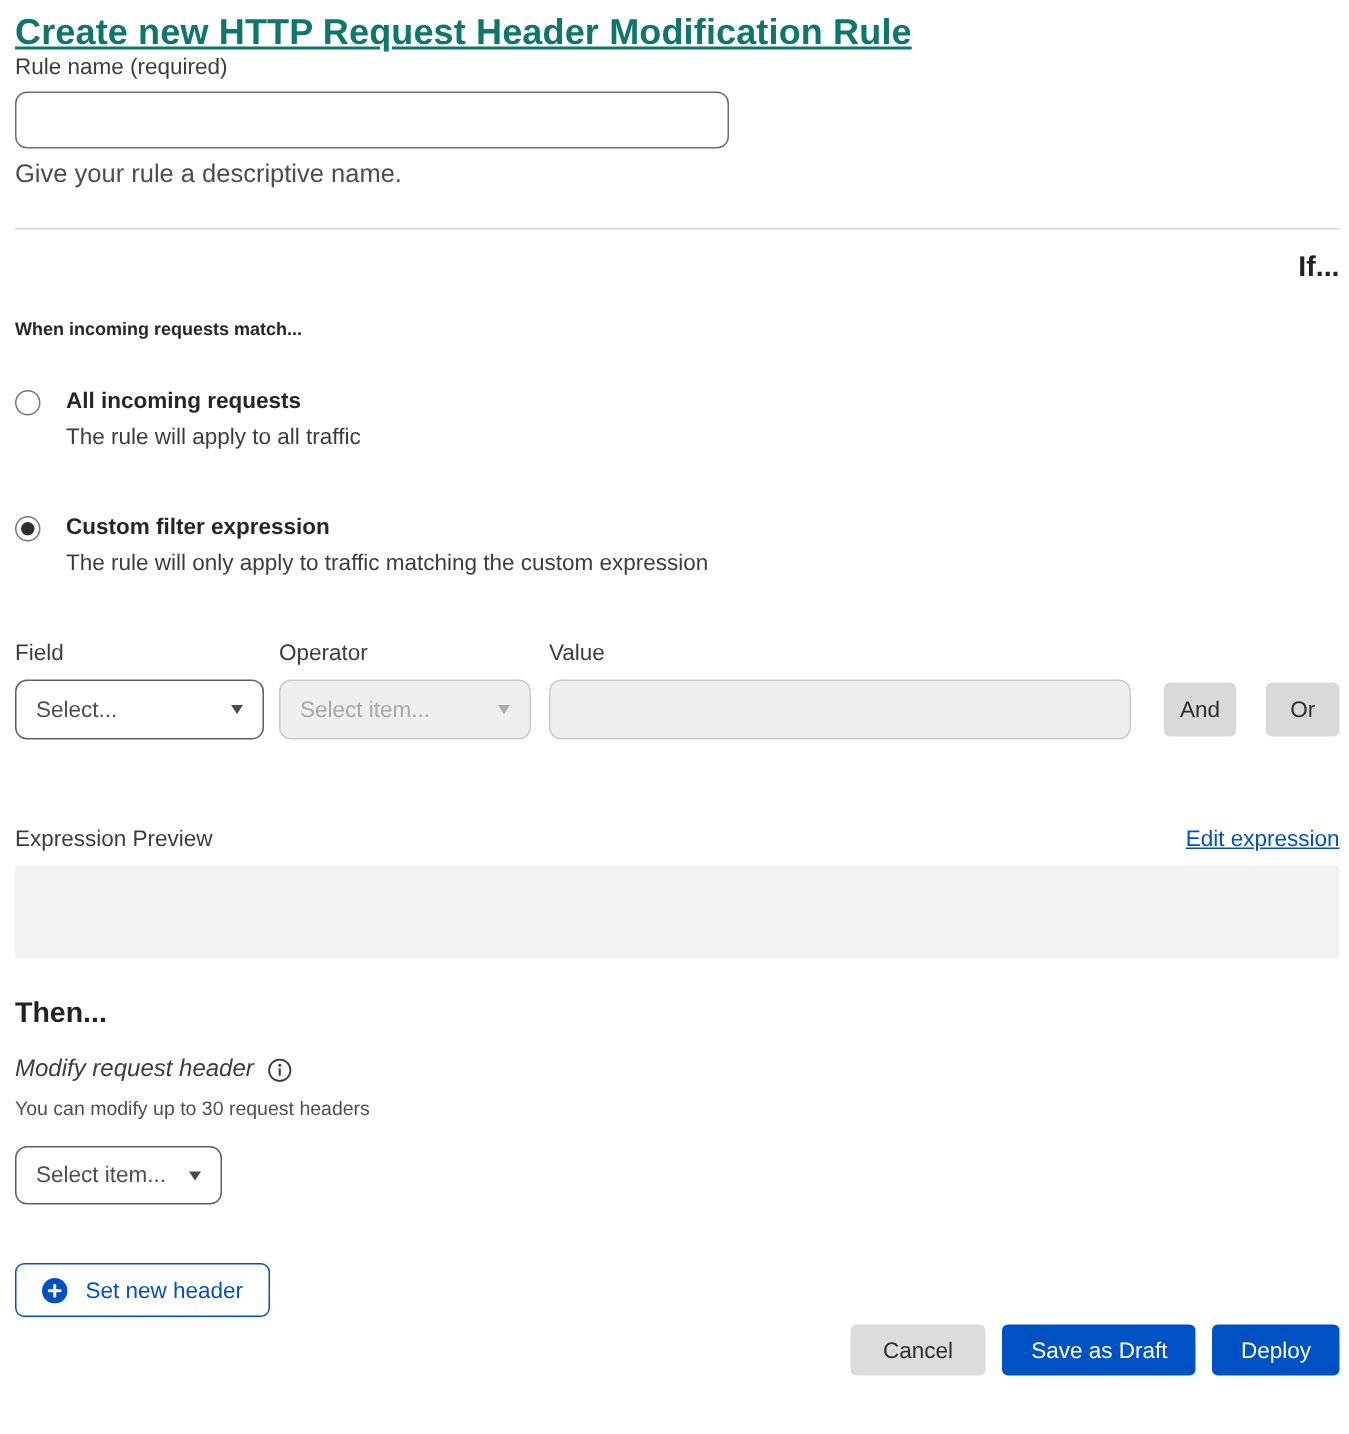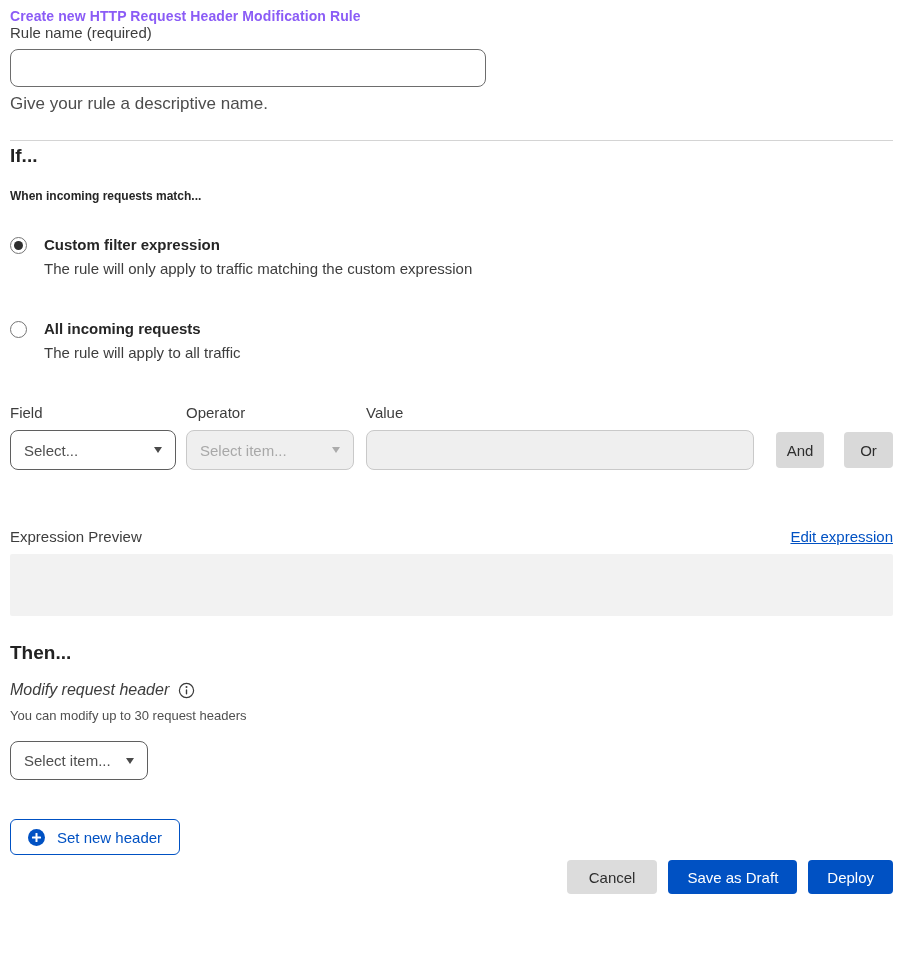--- a/index.html
+++ b/index.html
@@ -4,37 +4,37 @@
 <style>
   * { margin: 0; padding: 0; box-sizing: border-box; }
   html, body { width: 899px; height: 956px; background: #fff; }
   body {
     font-family: "Liberation Sans", "DejaVu Sans", sans-serif;
     color: #262626;
     overflow: hidden;
   }
   .page { padding: 8px 6px 0 10px; width: 899px; }
 
-  .page-title { font-size: 14px; font-weight: 700; color: #8b5cf6; letter-spacing: .1px; }
+  .page-title { font-size: 24px; font-weight: 700; color: #0f766e; letter-spacing: .1px; text-decoration: underline; }
 
   .field-label { font-size: 15px; color: #3d3d3d; }
   .rule-name-label { margin-top: 27px; }
 
   .text-input {
     margin-top: 7px; width: 476px; height: 38px;
     border: 1.5px solid #6d6d6d; border-radius: 8px;
     font-size: 15px; padding: 0 12px; color: #262626; background: #fff;
     font-family: inherit; display: block; outline: none;
   }
   .helper { margin-top: 7px; font-size: 17px; color: #4d4d4d; }
 
   hr.divider { border: none; border-top: 1px solid #d4d4d4; margin-top: 26px; }
 
   .if-heading, .then-heading { font-size: 19px; font-weight: 700; color: #222; }
-  .if-heading { margin-top: 4px; }
+  .if-heading { margin-top: 15px; text-align: right; }
   .match-subheading { margin-top: 22px; font-size: 12px; font-weight: 700; color: #262626; }
 
   .radio-row { display: flex; margin-top: 33px; cursor: pointer; }
   .radio-row + .radio-row { margin-top: 43px; }
   .radio-circle {
     flex: 0 0 auto; width: 17px; height: 17px; margin-top: 1px;
     border: 1px solid #757575; border-radius: 50%; background: #fff; position: relative;
   }
   .radio-circle.selected::after {
     content: ""; position: absolute; inset: 3px; border-radius: 50%; background: #2e2e2e;
@@ -113,32 +113,32 @@
     <input type="text" class="text-input" value="" style="">
     <div class="helper">Give your rule a descriptive name.</div>
   </div>
 
   <hr class="divider">
 
   <h2 class="if-heading">If...</h2>
   <h3 class="match-subheading">When incoming requests match...</h3>
 
   <div class="radio-row">
+    <span class="radio-circle"></span>
+    <div class="radio-texts">
+      <div class="radio-label">All incoming requests</div>
+      <div class="radio-desc">The rule will apply to all traffic</div>
+    </div>
+  </div>
+
+  <div class="radio-row">
     <span class="radio-circle selected"></span>
     <div class="radio-texts">
       <div class="radio-label">Custom filter expression</div>
       <div class="radio-desc">The rule will only apply to traffic matching the custom expression</div>
-    </div>
-  </div>
-
-  <div class="radio-row">
-    <span class="radio-circle"></span>
-    <div class="radio-texts">
-      <div class="radio-label">All incoming requests</div>
-      <div class="radio-desc">The rule will apply to all traffic</div>
     </div>
   </div>
 
   <div class="builder-row">
     <div class="builder-col col-field">
       <label class="field-label">Field</label>
       <div class="select-box">
         <span>Select...</span>
         <span class="chevron"></span>
       </div>

